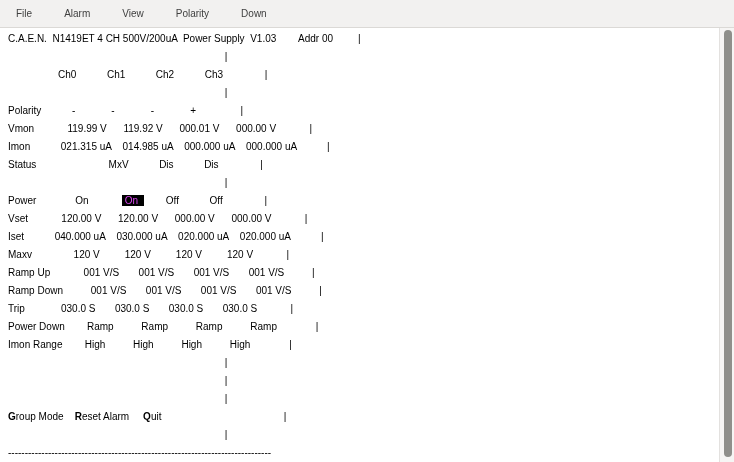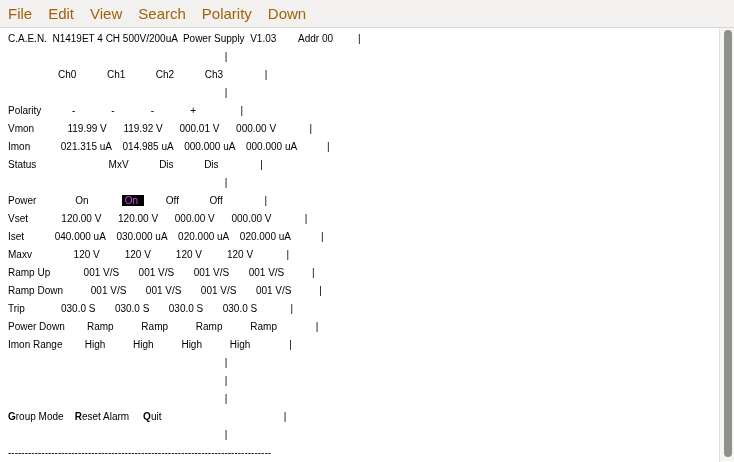--- a/index.html
+++ b/index.html
@@ -6,21 +6,21 @@
   body{
     width:734px;height:462px;overflow:hidden;position:relative;
     background:#ffffff;font-family:"Liberation Sans",sans-serif;
   }
   
   .menubar{
     height:27px;background:#f2f1f0;border-bottom:1px solid #dbd9d6;
     display:flex;align-items:stretch;
   }
   .menubar .item{
-    padding:0 8px;font-size:15px;line-height:27px;color:#a16207;cursor:default;
+    padding:0 16px;font-size:10px;line-height:27px;color:#404040;cursor:default;
   }
   
   .term{
     position:absolute;top:28px;left:0;right:15px;bottom:0;background:#ffffff;
     padding:2px 0 0 8px;box-sizing:border-box;
   }
   .screen{
     font-family:Liberation Sans, sans-serif;
     font-size:10px;line-height:18px;color:#000000;white-space:pre;
   }
@@ -35,23 +35,22 @@
   .scrollbar .thumb{
     position:absolute;left:4px;right:2px;top:2px;bottom:5px;
     background:#8f8f8b;border-radius:5px;
   }
 </style>
 </head>
 <body>
 
 <div class="menubar">
     <div class="item">File</div>
-    <div class="item">Edit</div>
+    <div class="item">Alarm</div>
     <div class="item">View</div>
-    <div class="item">Search</div>
     <div class="item">Polarity</div>
     <div class="item">Down</div>
   </div>
 
 <div class="term">
   <div class="screen"><div class="row">C.A.E.N.  N1419ET 4 CH 500V/200uA  Power Supply  V1.03        Addr 00         |</div><div class="row">                                                                              |</div><div class="row">                  Ch0           Ch1           Ch2           Ch3               |</div><div class="row">                                                                              |</div><div class="row">Polarity           -             -             -             +                |</div><div class="row">Vmon            119.99 V      119.92 V      000.01 V      000.00 V            |</div><div class="row">Imon           021.315 uA    014.985 uA    000.000 uA    000.000 uA           |</div><div class="row">Status                          MxV           Dis           Dis               |</div><div class="row">                                                                              |</div><div class="row">Power              On            <span class="hl"> On  </span>        Off           Off               |</div><div class="row">Vset            120.00 V      120.00 V      000.00 V      000.00 V            |</div><div class="row">Iset           040.000 uA    030.000 uA    020.000 uA    020.000 uA           |</div><div class="row">Maxv               120 V         120 V         120 V         120 V            |</div><div class="row">Ramp Up            001 V/S       001 V/S       001 V/S       001 V/S          |</div><div class="row">Ramp Down          001 V/S       001 V/S       001 V/S       001 V/S          |</div><div class="row">Trip             030.0 S       030.0 S       030.0 S       030.0 S            |</div><div class="row">Power Down        Ramp          Ramp          Ramp          Ramp              |</div><div class="row">Imon Range        High          High          High          High              |</div><div class="row">                                                                              |</div><div class="row">                                                                              |</div><div class="row">                                                                              |</div><div class="row"><span class="cmd"><b>G</b>roup Mode</span>    <span class="cmd"><b>R</b>eset Alarm</span>     <span class="cmd"><b>Q</b>uit</span>                                            |</div><div class="row">                                                                              |</div><div class="row">-------------------------------------------------------------------------------</div></div>
 </div>
 
 <div class="scrollbar">
   <div class="thumb"></div>

